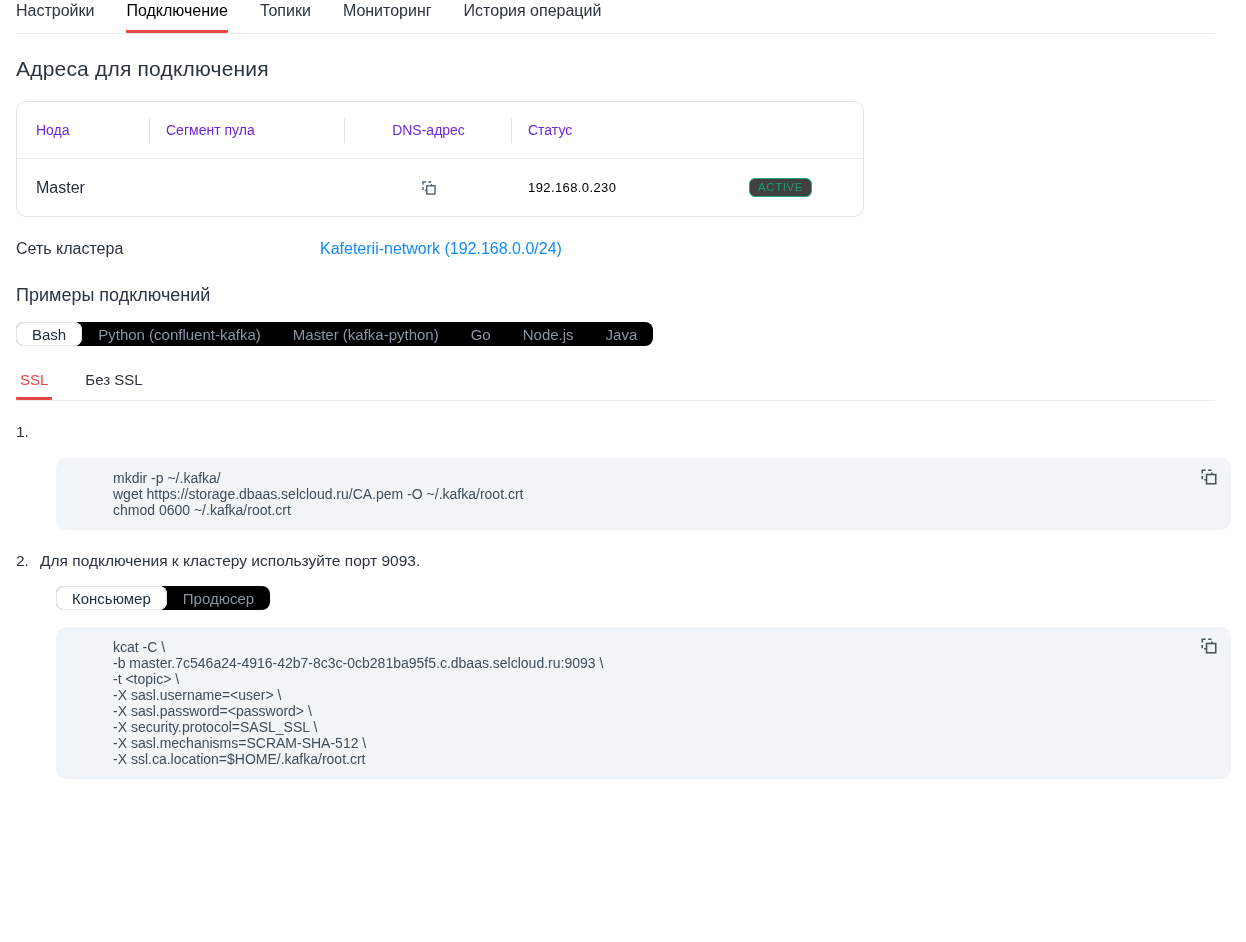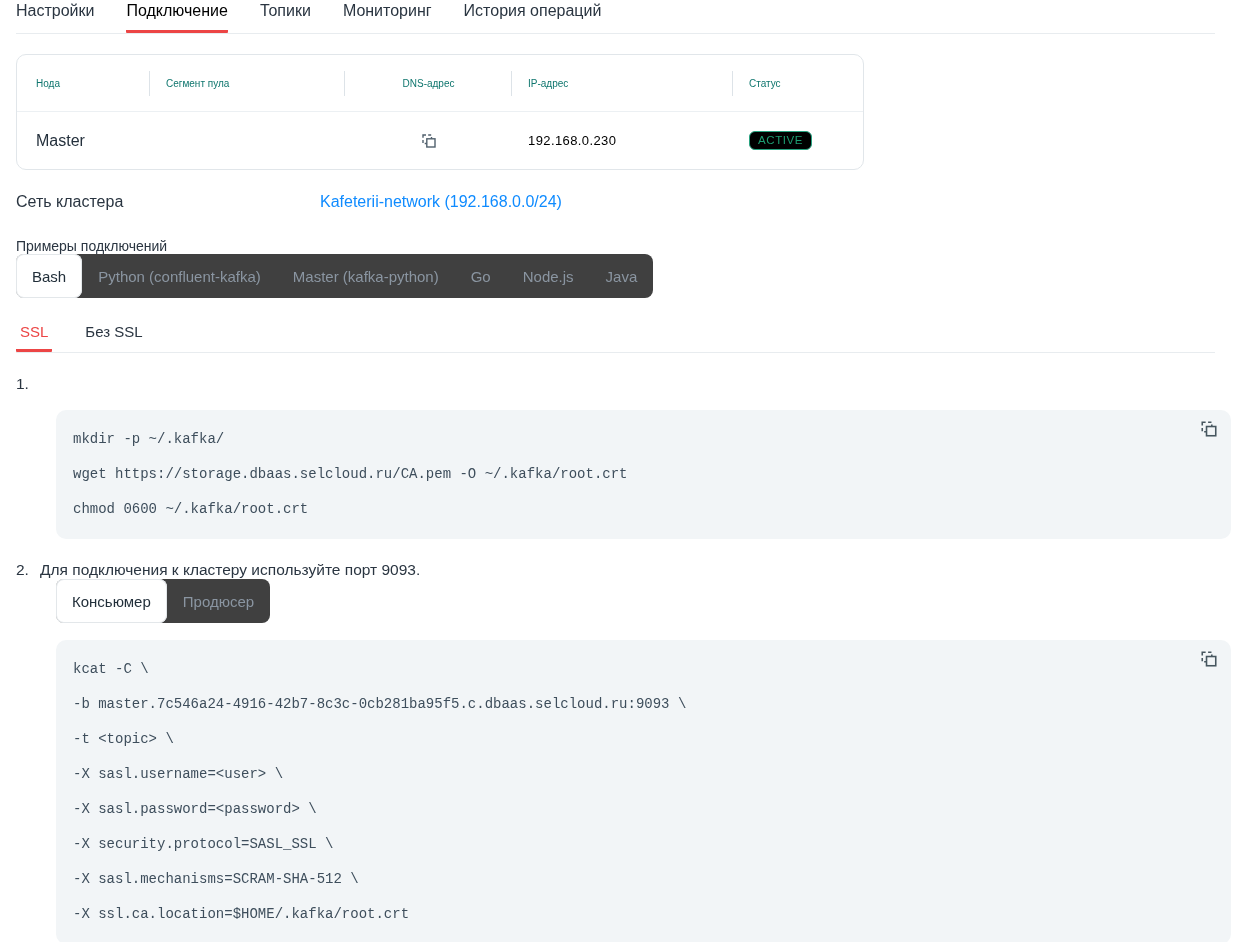--- a/index.html
+++ b/index.html
@@ -15,62 +15,62 @@
   
   .nav { display: flex; gap: 32px; border-bottom: 1px solid #e8ecef; }
   .nav-item {
     font-size: 16px; color: #2a3541; padding: 2px 0 13px;
     cursor: pointer; white-space: nowrap;
   }
   .nav-item.active { color: #000000; border-bottom: 3px solid #ec4545; padding-bottom: 10px; border-radius: 0 0 1px 1px; }
 
   
   .h1 { font-size: 21px; font-weight: 500; color: #2a3541; margin-top: 23px; letter-spacing: .2px; }
-  .h2 { font-size: 14px; font-weight: 500; color: #2a3541; margin-top: 27px; }
+  .h2 { font-size: 18px; font-weight: 500; color: #2a3541; margin-top: 27px; }
 
   
   .table {
     width: 848px; margin-top: 20px;
     border: 1px solid #e1e6ea; border-radius: 10px;
     overflow: hidden; background: #fff;
   }
   .trow { display: flex; height: 57px; align-items: center; }
   .trow.head { border-bottom: 1px solid #ecf0f3; }
   .cell { display: flex; align-items: center; height: 100%; position: relative; }
   .c-node { width: 133px; padding-left: 19px; }
   .c-pool { width: 195px; padding-left: 16px; }
   .c-dns  { width: 167px; justify-content: center; }
   .c-ip   { width: 221px; padding-left: 16px; }
   .c-status { flex: 1; padding-left: 16px; }
-  .head .cell { font-size: 10px; color: #0f766e; }
+  .head .cell { font-size: 14px; color: #6d28d9; }
   .head .cell:not(:last-child)::after {
     content: ""; position: absolute; right: 0; top: 16px; height: 25px;
     width: 1px; background: #dde3e8;
   }
   .node-name { font-size: 16px; color: #24303c; }
   .ip-value { font-size: 13px; color: #000000; letter-spacing: .4px; }
   .badge {
     display: inline-block; font-size: 11.5px; letter-spacing: .6px;
     color: #1d9d72; border: 1.5px solid #27a380; border-radius: 6px;
-    padding: 2px 8px 3px; background: #000000;
+    padding: 2px 8px 3px; background: #404040;
   }
 
   
   .copy-btn { background: none; border: none; cursor: pointer; padding: 0; line-height: 0; }
   .copy-btn svg { display: block; }
 
   
   .net-row { display: flex; margin-top: 23px; font-size: 16px; }
   .net-label { width: 304px; color: #2a3541; }
   .net-link { color: #0f8bff; text-decoration: none; cursor: pointer; }
 
   
   .seg {
-    display: inline-flex; margin-top: 0; height: 44px;
-    background: #404040; border-radius: 8px; align-items: stretch;
+    display: inline-flex; margin-top: 16px; height: 24px;
+    background: #000000; border-radius: 8px; align-items: stretch;
   }
   .seg-item {
     display: flex; align-items: center; padding: 0 16px;
     font-size: 15px; color: #8a95a1; cursor: pointer; white-space: nowrap;
     border-radius: 8px;
   }
   .seg-item.active { background: #ffffff; color: #222f3a; box-shadow: 0 0 0 1px #e3e7ea inset; }
 
   
   .ssl-tabs { display: flex; gap: 29px; margin-top: 25px; border-bottom: 1px solid #e8ecef; }
@@ -82,50 +82,50 @@
   .step-num { width: 24px; flex: none; }
   .inline-code { font-family: "DejaVu Sans Mono", monospace; font-size: 13.5px; }
 
   
   .code-block {
     position: relative; margin: 17px 0 0 40px; width: 1175px;
     background: #f2f5f7; border-radius: 10px;
     padding: 12px 44px 12px 17px;
   }
   .code-block pre {
-    font-family: Liberation Mono, monospace;
-    font-size: 14px; line-height: 35px; color: #3e4e5c;
-    white-space: pre; overflow: hidden;
+    font-family: Liberation Sans, sans-serif;
+    font-size: 14px; line-height: 16px; color: #3e4e5c;
+    white-space: pre; overflow: hidden; margin-left: 40px;
   }
   .code-copy { position: absolute; top: 10px; right: 13px; }
 
   .role-seg { margin-left: 40px; }
 </style>
 </head>
 <body>
 
 <div class="content">
 
   
   <div class="nav">
     <div class="nav-item">Настройки</div>
     <div class="nav-item active">Подключение</div>
     <div class="nav-item">Топики</div>
     <div class="nav-item">Мониторинг</div>
     <div class="nav-item">История операций</div>
   </div>
 
   
+  <div class="h1">Адреса для подключения</div>
 
   <div class="table">
     <div class="trow head">
       <div class="cell c-node">Нода</div>
       <div class="cell c-pool">Сегмент пула</div>
       <div class="cell c-dns">DNS-адрес</div>
-      <div class="cell c-ip">IP-адрес</div>
       <div class="cell c-status">Статус</div>
     </div>
     <div class="trow">
       <div class="cell c-node">
         <span class="node-name">Master</span>
       </div>
       <div class="cell c-pool"></div>
       <div class="cell c-dns">
         <button class="copy-btn">
           <span>

